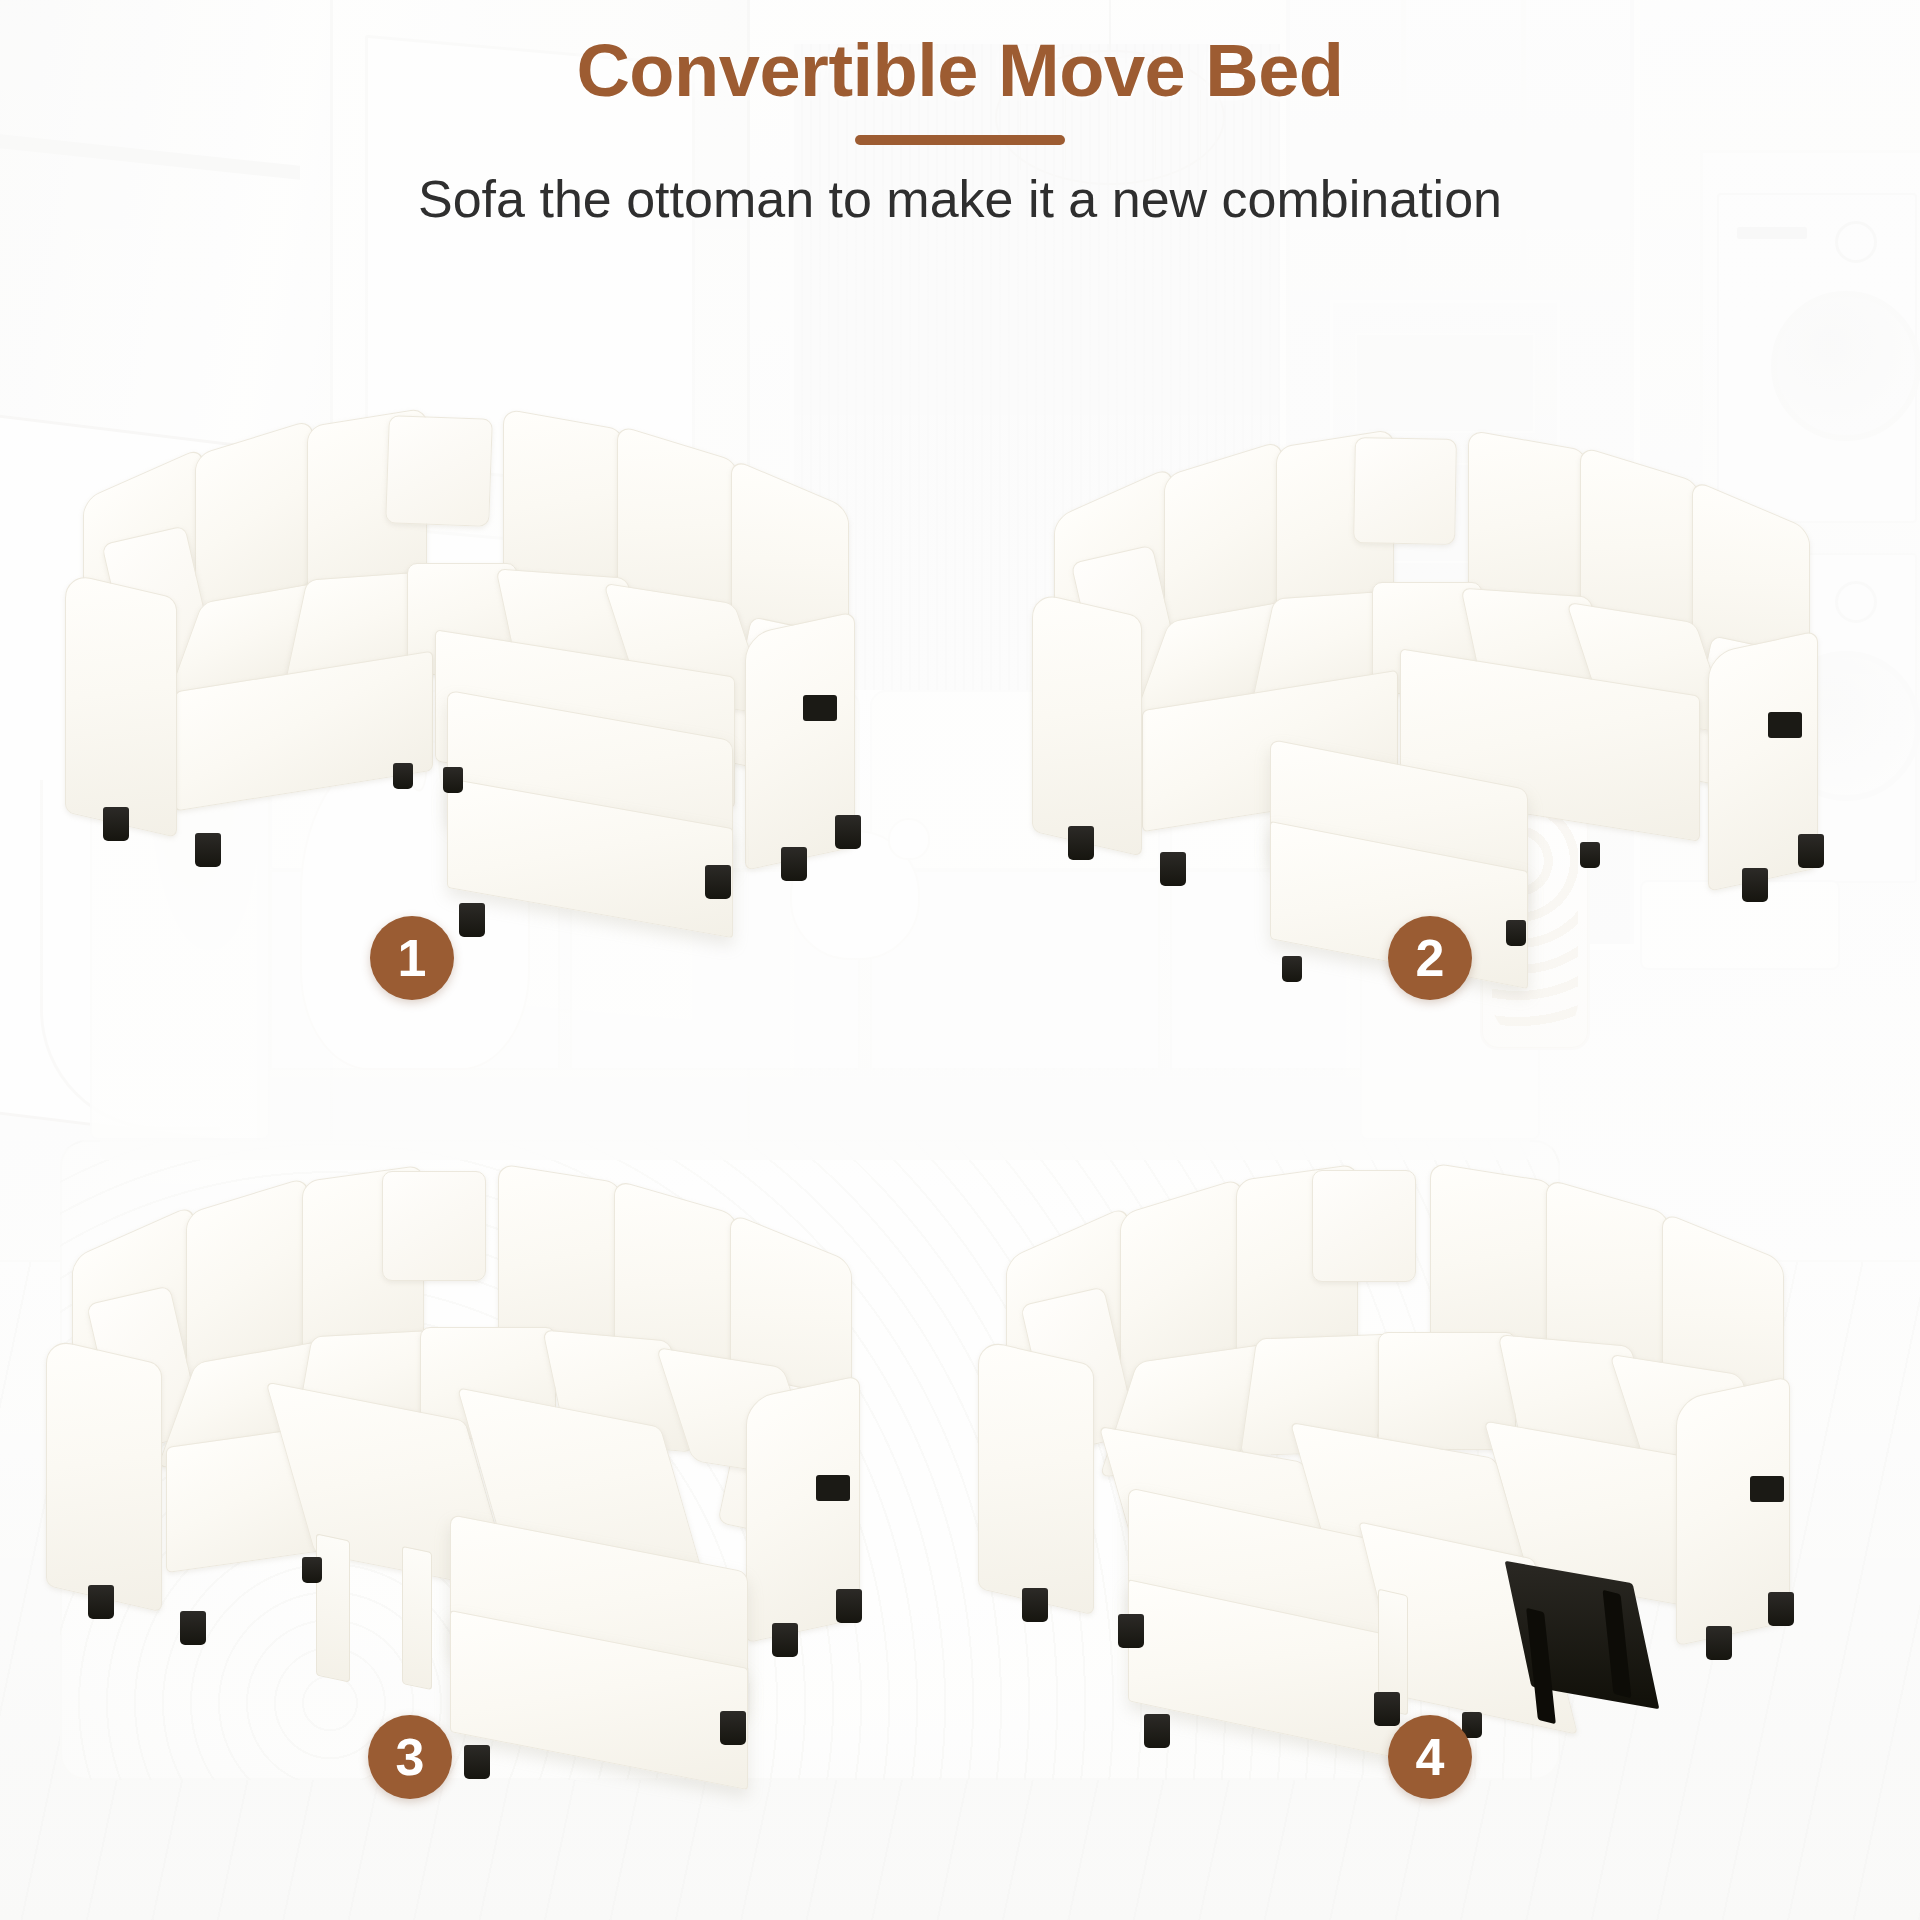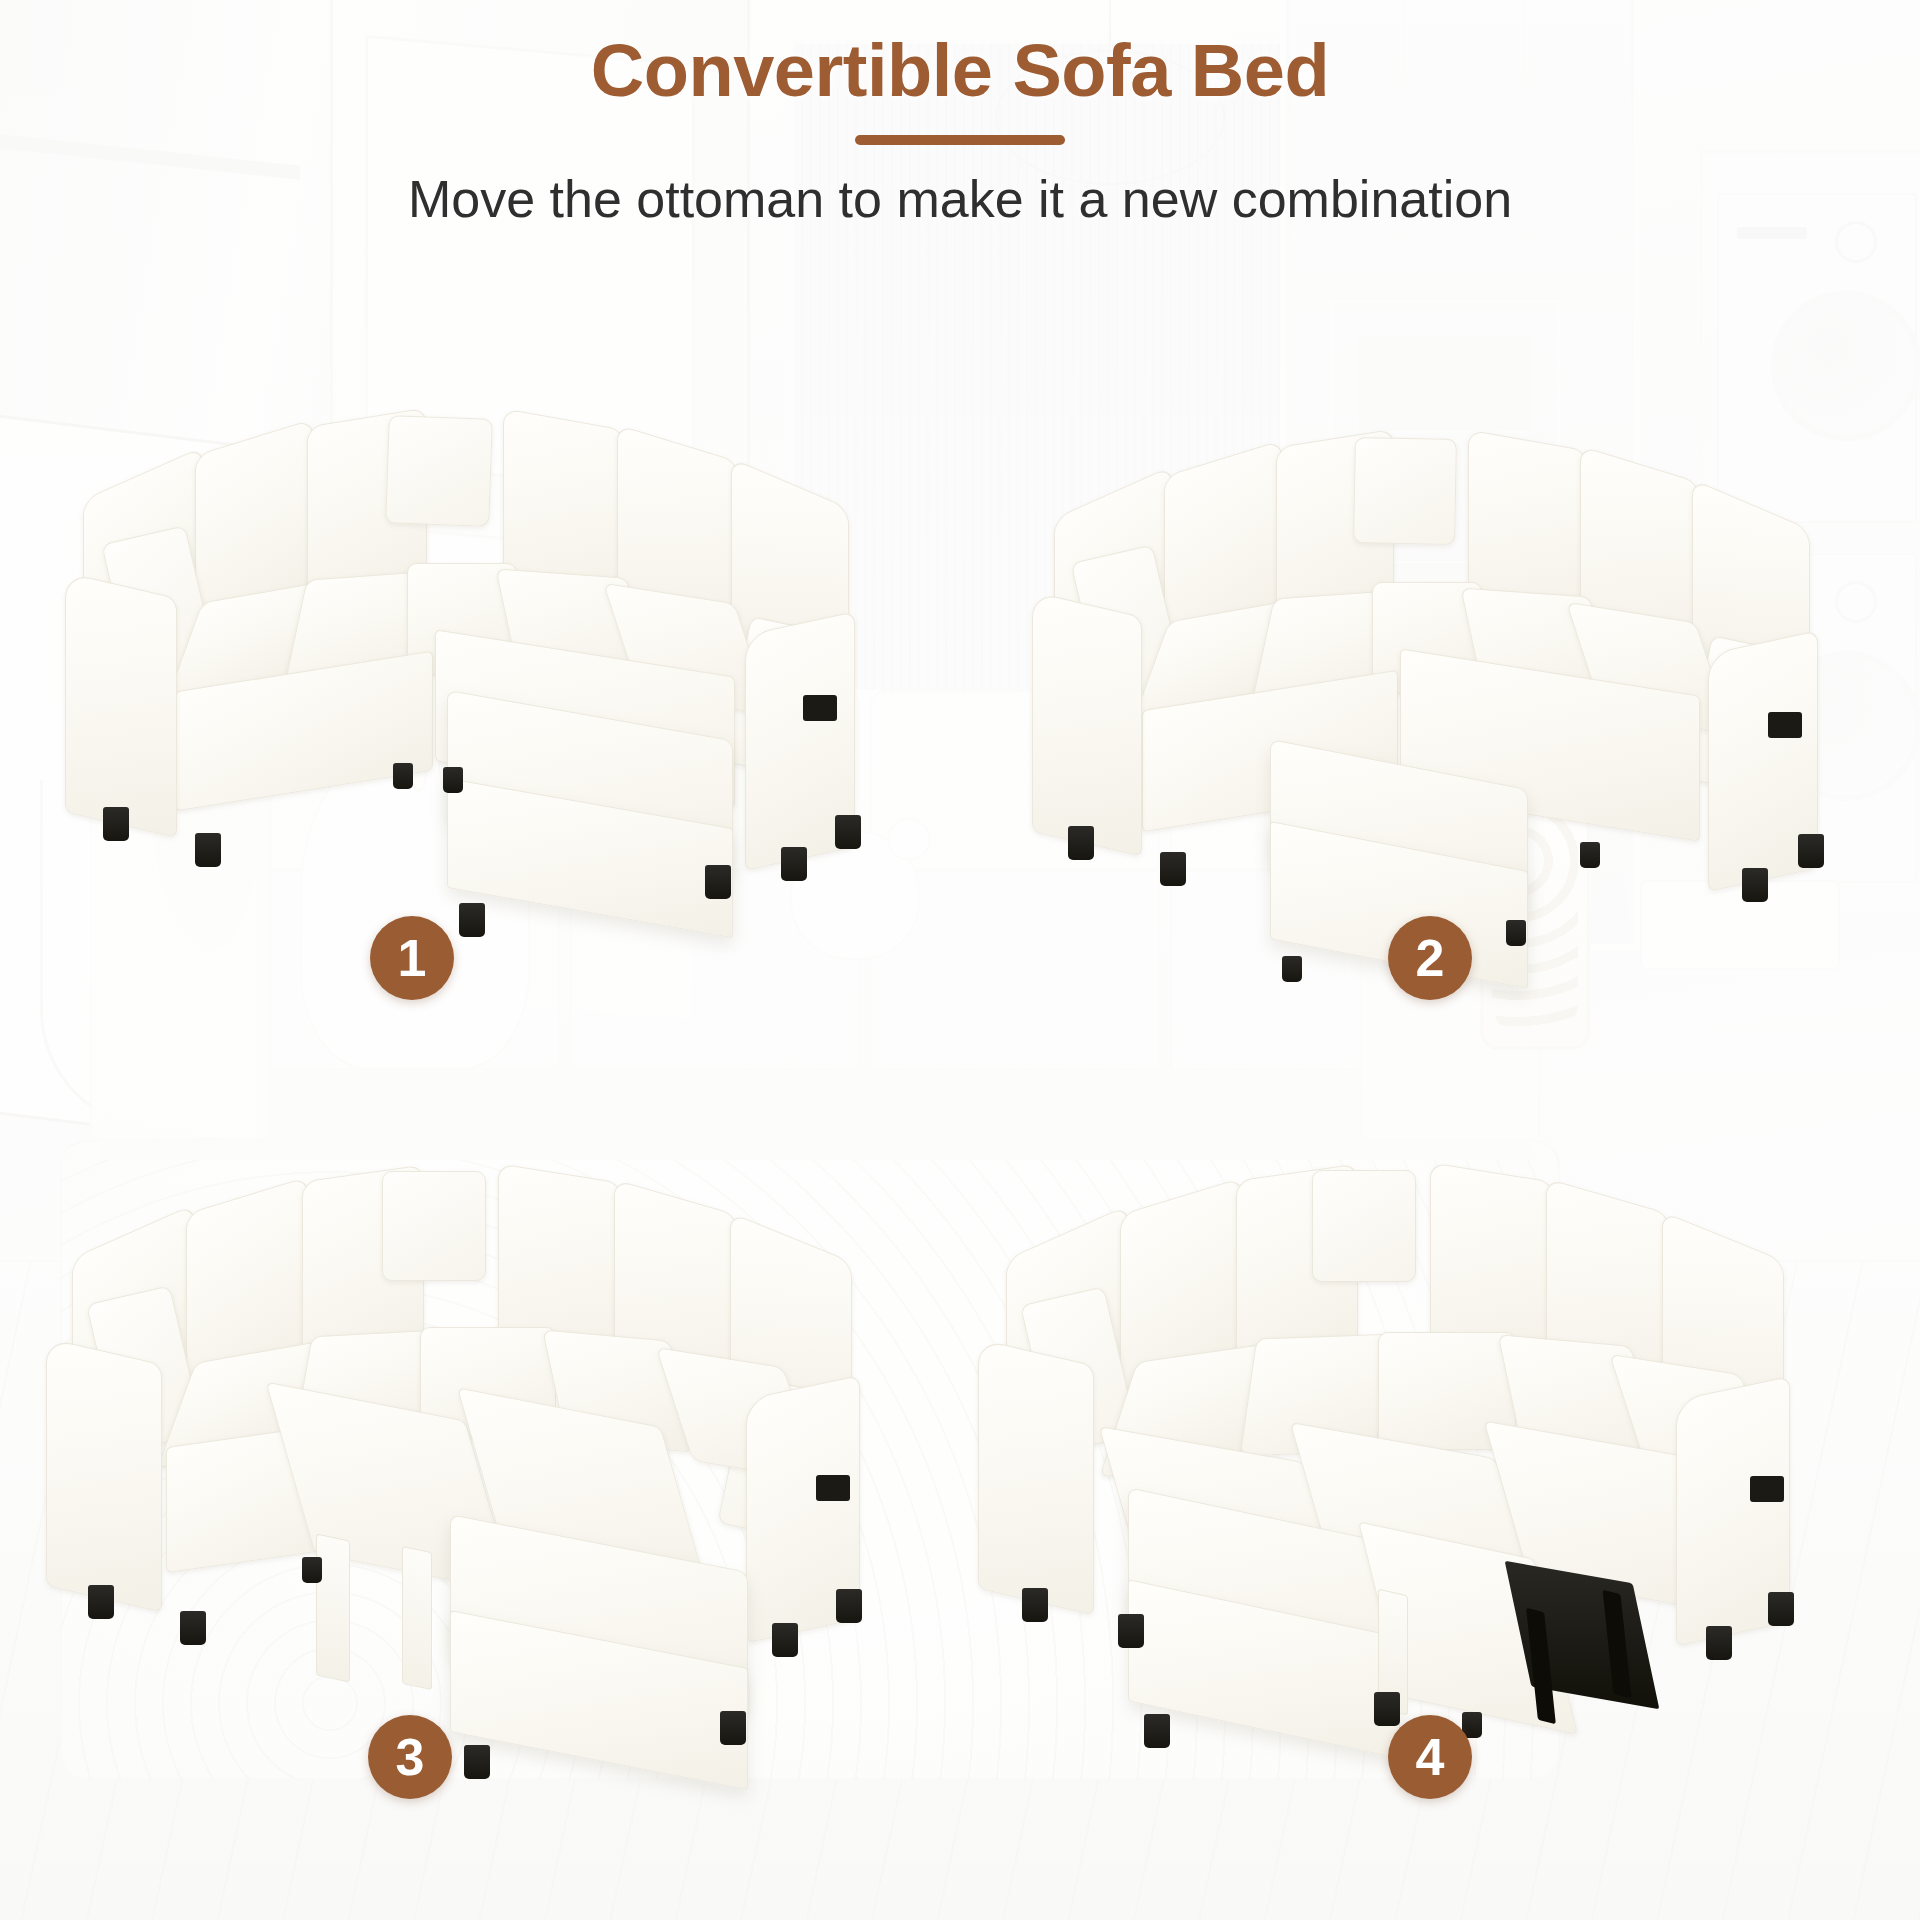--- a/index.html
+++ b/index.html
@@ -261,23 +261,23 @@
 
   <div class="giraffe">
     <div class="giraffe-spots"></div>
   </div>
   <div class="shelf-right"></div>
 
   <div class="scene-fade"></div>
 </div>
 
 <div class="header">
-  <div class="title">Convertible Sofa Bed</div>
+  <div class="title">Convertible Move Bed</div>
   <div class="divider"></div>
-  <div class="subtitle">Move the ottoman to make it a new combination</div>
+  <div class="subtitle">Sofa the ottoman to make it a new combination</div>
 </div>
 
 <div class="panel p1">
   <div class="sofa">
 
     <div class="back" style="left:28px;  top:78px;  width:120px; height:168px; transform:skewY(-24deg);"></div>
     <div class="back" style="left:140px; top:42px;  width:118px; height:182px; transform:skewY(-17deg);"></div>
     <div class="back" style="left:252px; top:22px;  width:120px; height:186px; transform:skewY(-9deg);"></div>
 
     <div class="pillow" style="left:332px; top:22px; width:104px; height:108px; transform:rotate(2deg);"></div>

